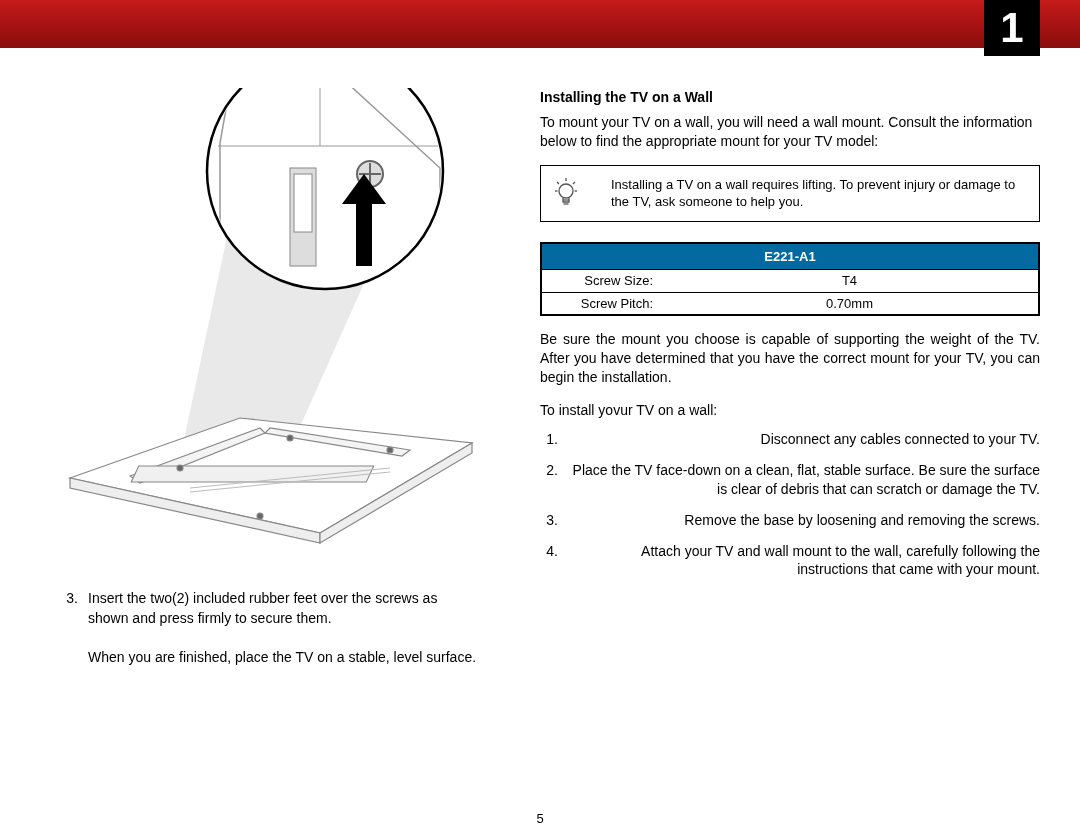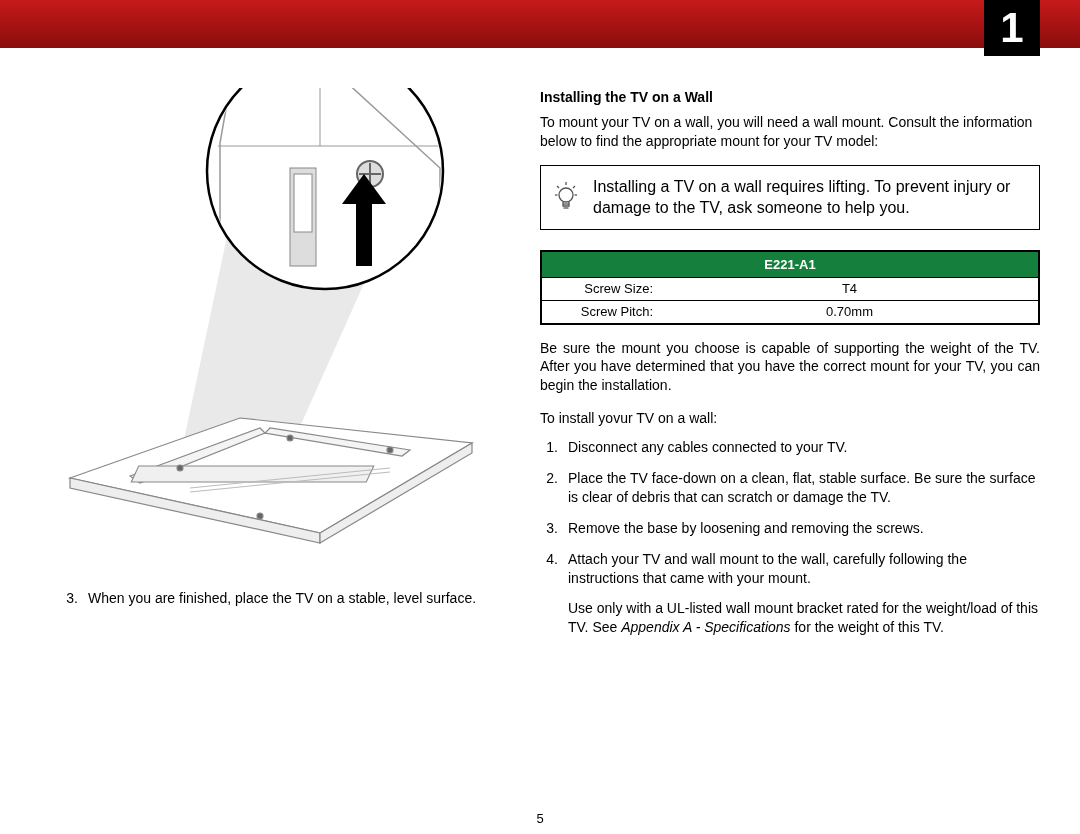--- a/index.html
+++ b/index.html
@@ -69,37 +69,37 @@
   .section-heading {
     font-weight: bold;
     font-size: 14px;
     margin-bottom: 6px;
   }
   .para { margin-bottom: 14px; text-align: justify; }
   .callout {
     border: 1px solid #000;
     padding: 10px 12px 10px 12px;
     display: flex;
-    gap: 14px;
+    gap: 32px;
     align-items: center;
     margin-bottom: 20px;
     font-family: Helvetica, Arial, sans-serif;
-    font-size: 16px;
+    font-size: 13px;
     line-height: 1.35;
   }
   .callout .icon { width: 26px; flex-shrink:0; display:flex; align-items:center; justify-content:center; }
   .spec-table {
     border: 2px solid #000;
     border-collapse: collapse;
     width: 100%;
     margin-bottom: 14px;
     font-size: 13px;
   }
   .spec-table th {
-    background: #15803d;
+    background: #0369a1;
     color: #fff;
     text-align: center;
     padding: 4px 0;
     font-weight: bold;
     border: none;
   }
   .spec-table td {
     border-top: 1px solid #000;
     padding: 2px 8px;
   }
@@ -109,20 +109,21 @@
     list-style: none;
     counter-reset: st;
     margin-top: 4px;
   }
   .ol-steps li {
     counter-increment: st;
     display: flex;
     gap: 10px;
     margin-bottom: 12px;
     line-height: 1.35;
+    text-align: right;
   }
   .ol-steps li::before {
     content: counter(st) ".";
     width: 18px;
     text-align: right;
     flex-shrink: 0;
   }
   .ol-steps li .li-body { flex:1; }
   .ol-steps li .li-body p + p { margin-top: 12px; }
   .appendix-ref { font-style: italic; }
@@ -191,20 +192,21 @@
           <line x1="130" y1="400" x2="330" y2="380"></line>
           <line x1="130" y1="404" x2="330" y2="384"></line>
         </g>
       </svg>
     </div>
 
     <div class="left-text">
       <div class="step-item">
         <div class="step-num">3.</div>
         <div class="step-body">
+          <p>Insert the two(2) included rubber feet over the screws as shown and press firmly to secure them.</p>
           <p>When you are finished, place the TV on a stable, level surface.</p>
         </div>
       </div>
     </div>
   </div>
 
   <div class="col-right">
     <div class="section-heading">Installing the TV on a Wall</div>
     <p class="para" style="text-align:left">To mount your TV on a wall, you will need a wall mount. Consult the information below to find the appropriate mount for your TV model:</p>
 
@@ -259,23 +261,20 @@
           </div>
       </li>
       <li>
         <div class="li-body">
             <p>Remove the base by loosening and removing the screws.</p>
           </div>
       </li>
       <li>
         <div class="li-body">
           <p>Attach your TV and wall mount to the wall, carefully following the instructions that came with your mount.</p>
-          <p>
-            <span>Use only with a UL-listed wall mount bracket rated for the weight/load of this TV. See </span><span class="appendix-ref">Appendix A - Specifications</span><span> for the weight of this TV.</span>
-          </p>
         </div>
       </li>
     </ol>
   </div>
 
 </div>
 
 <div class="page-number">5</div>
 
 </body></html>

